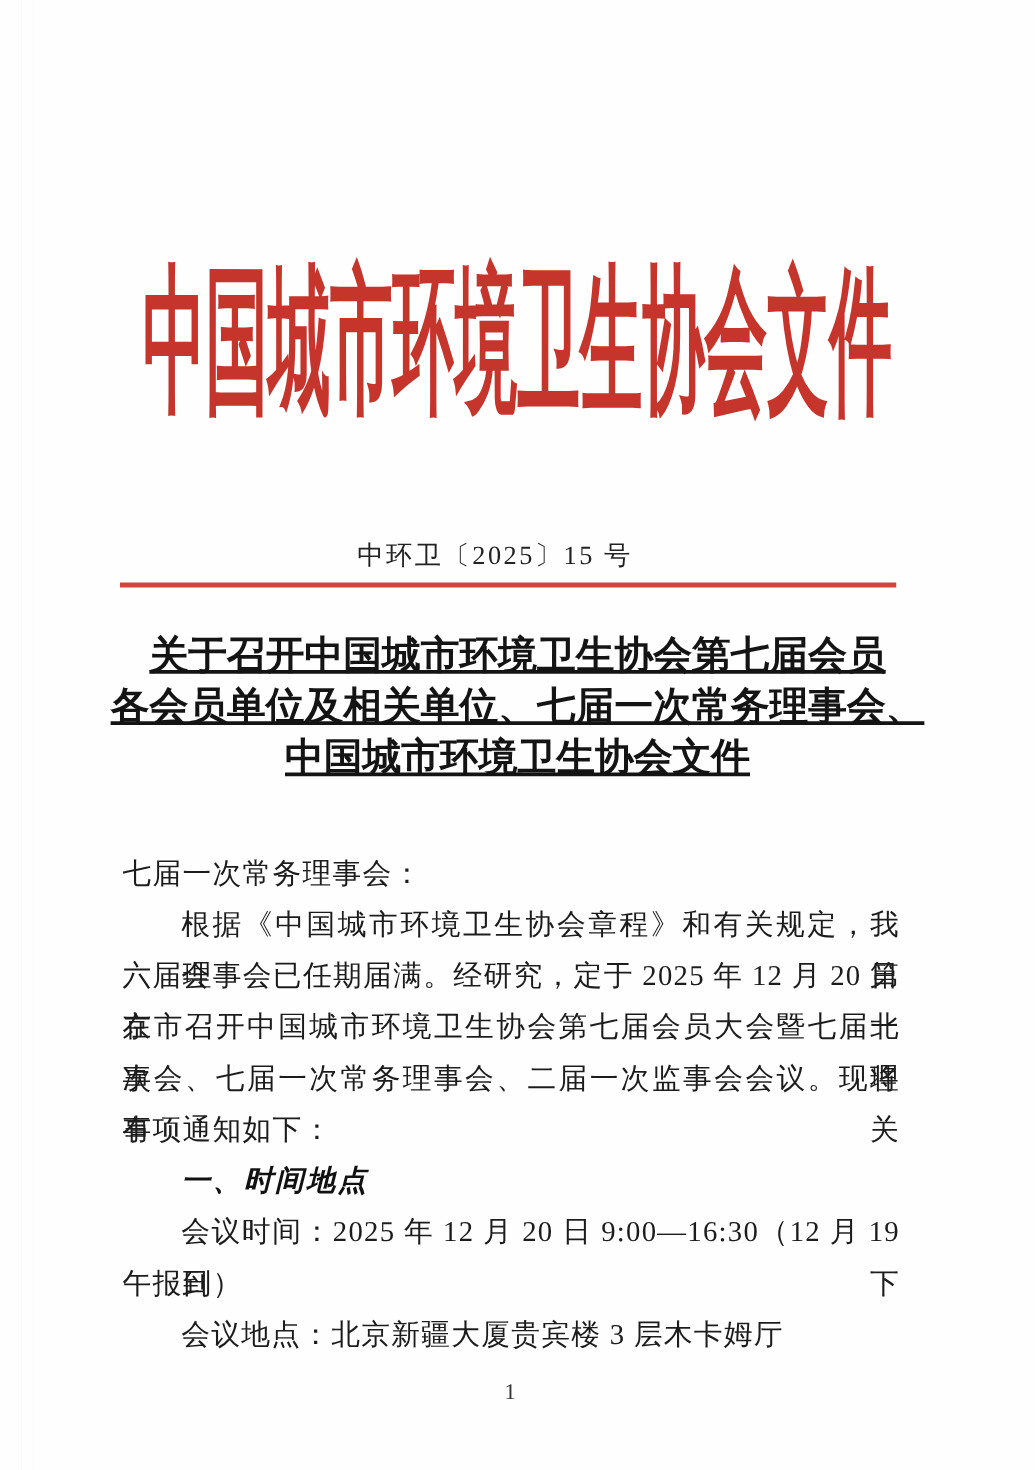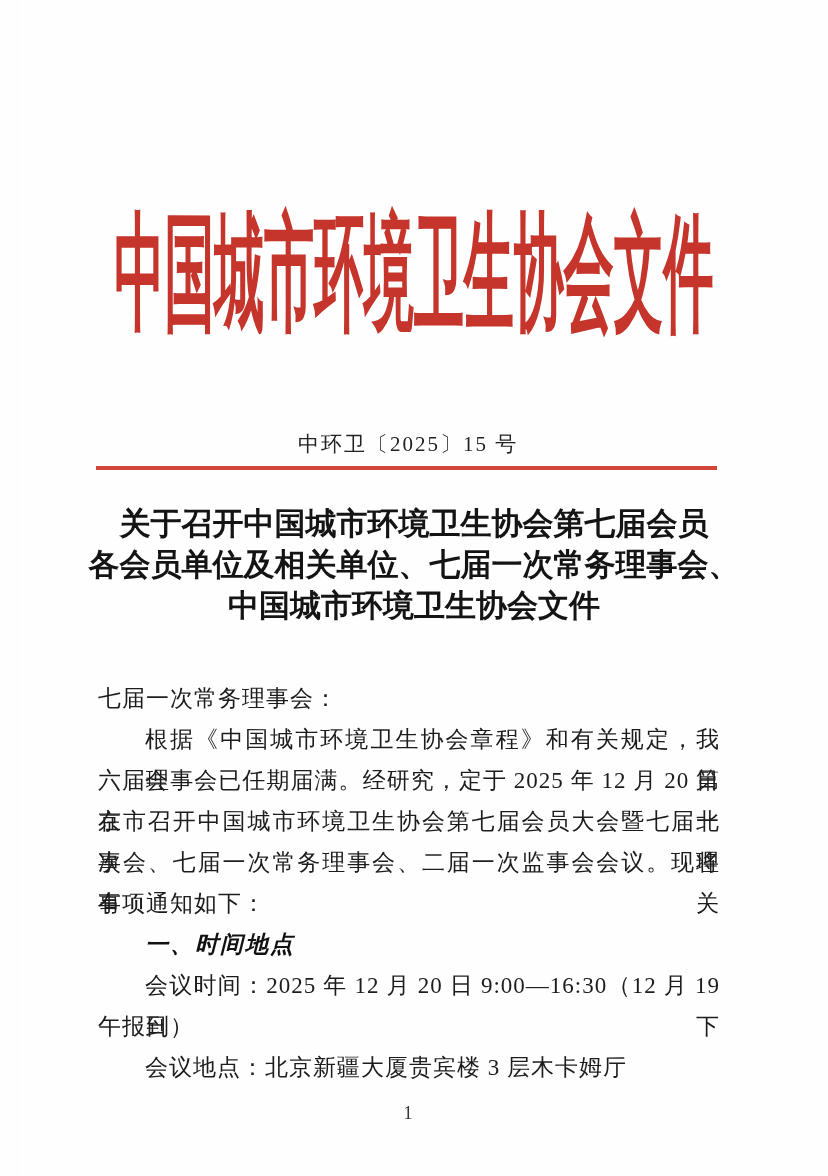--- a/index.html
+++ b/index.html
@@ -41,21 +41,21 @@
     font-weight: bold;
     font-size: 128px;
     line-height: 1;
     transform: scaleX(0.39);
     transform-origin: center center;
     letter-spacing: 0;
   }
   .doc-number {
     position: absolute;
     top: 430px;
-    left: 96px;
+    left: 84px;
     width: 624px;
     text-align: center;
     font-size: 21px;
     letter-spacing: 2px;
     color: #222;
   }
   .red-divider {
     position: absolute;
     top: 466px;
     left: 96px;
@@ -67,20 +67,21 @@
     position: absolute;
     top: 503px;
     left: 64px;
     width: 700px;
     text-align: center;
     font-weight: bold;
     font-size: 31px;
     line-height: 41px;
     color: #141414;
     font-family: "Liberation Serif", "DejaVu Serif", serif;
+    text-decoration: underline;
   }
   .doc-body {
     position: absolute;
     top: 678px;
     left: 98px;
     width: 622px;
     font-size: 23px;
     line-height: 41px;
     letter-spacing: 1px;
     color: #1c1c1c;

